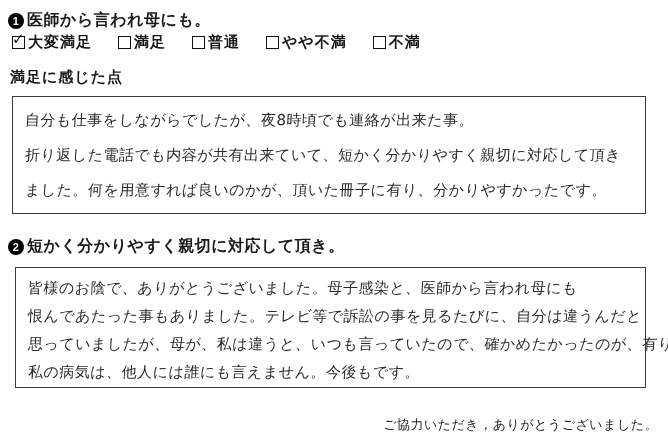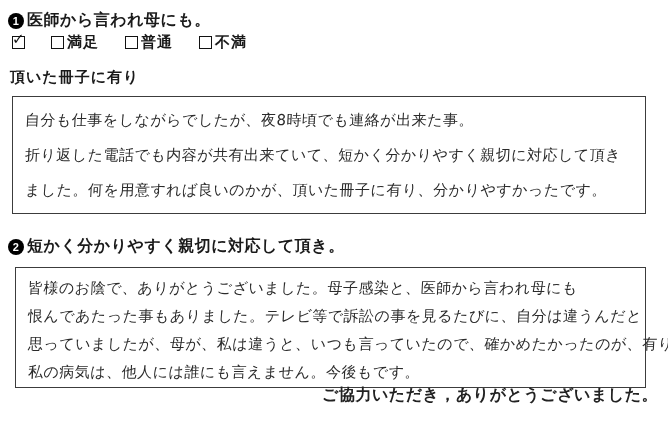--- a/index.html
+++ b/index.html
@@ -90,57 +90,62 @@
     color: #2b2b2b;
     letter-spacing: 0.5px;
     white-space: nowrap;
     transform: skewX(-3deg);
     transform-origin: left center;
   }
   #answer-box-1 .hand-line { line-height: 35px; }
   #answer-box-2 .hand-line { line-height: 28px; }
   .footer-note {
     position: absolute;
-    right: 10px; top: 385px;
+    right: 10px; top: 416px;
     font-family: "Liberation Sans", sans-serif;
-    font-size: 16px;
-    font-weight: bold;
+    font-size: 13px;
+    font-weight: normal;
     letter-spacing: 0.5px;
     color: #222;
   }
 </style>
 </head>
 <body>
 
 <div class="heading" id="q1-heading">
   <span class="num-badge">1</span>
   <span>医師から言われ母にも。</span>
 </div>
 
 <div class="options-row">
   <span class="option">
     <span class="checkbox">
         <span class="check">✓</span>
       </span>
+    <span>大変満足</span>
   </span>
   <span class="option">
     <span class="checkbox"></span>
     <span>満足</span>
   </span>
   <span class="option">
     <span class="checkbox"></span>
     <span>普通</span>
   </span>
   <span class="option">
     <span class="checkbox"></span>
+    <span>やや不満</span>
+  </span>
+  <span class="option">
+    <span class="checkbox"></span>
     <span>不満</span>
   </span>
 </div>
 
-<div class="box-label">頂いた冊子に有り</div>
+<div class="box-label">満足に感じた点</div>
 
 <div class="answer-box" id="answer-box-1">
   <div class="hand-line">自分も仕事をしながらでしたが、夜8時頃でも連絡が出来た事。</div>
   <div class="hand-line">折り返した電話でも内容が共有出来ていて、短かく分かりやすく親切に対応して頂き</div>
   <div class="hand-line">ました。何を用意すれば良いのかが、頂いた冊子に有り、分かりやすかったです。</div>
 </div>
 
 <div class="heading" id="q2-heading">
   <span class="num-badge">2</span>
   <span>短かく分かりやすく親切に対応して頂き。</span>

